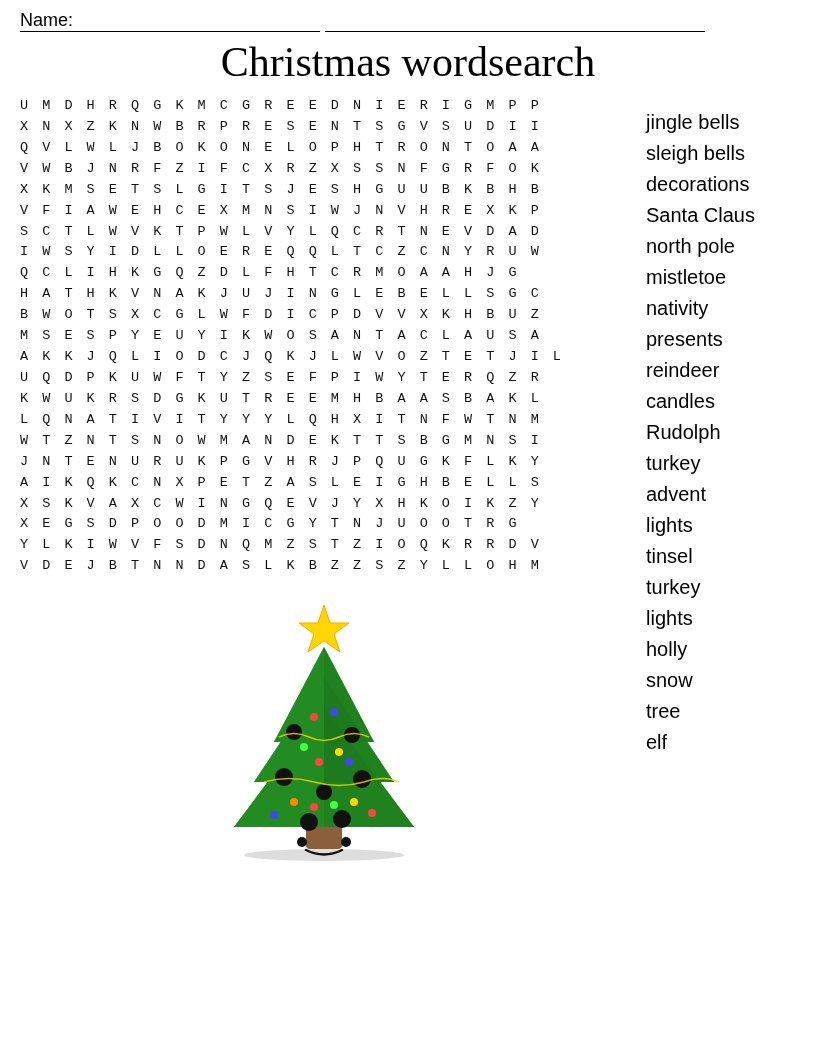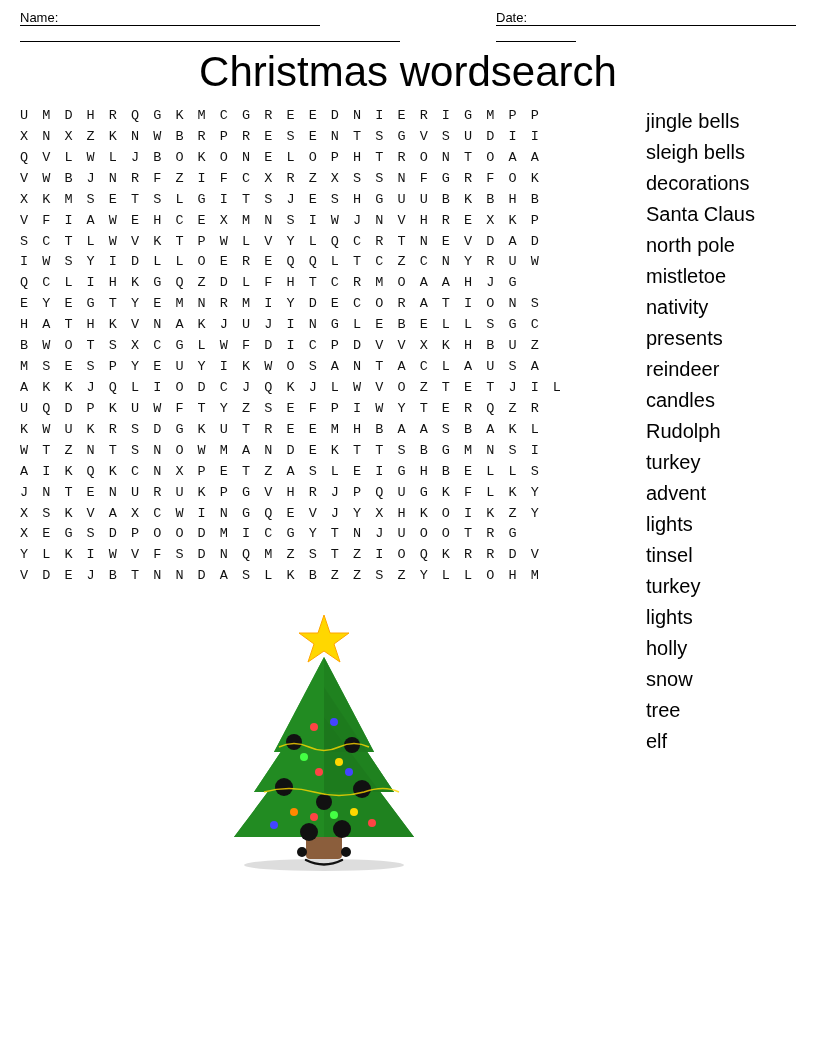--- a/index.html
+++ b/index.html
@@ -7,31 +7,31 @@
       width: 816px;
       min-height: 1056px;
       background: white;
       font-family: Arial, sans-serif;
       position: relative;
       padding: 10px 20px;
     }
     .header-line {
       display: flex;
       justify-content: space-between;
-      font-size: 13px;
+      font-size: 18px;
       margin-bottom: 6px;
     }
     .header-line span {
       border-bottom: 1px solid black;
       min-width: 300px;
       display: inline-block;
     }
     h1 {
       text-align: center;
-      font-family: Liberation Sans, sans-serif;
+      font-family: Liberation Serif, serif;
       font-size: 42px;
       font-weight: normal;
       margin-bottom: 10px;
     }
     .content {
       display: flex;
       gap: 8px;
     }
     .grid-section {
       flex: 1;
@@ -45,68 +45,65 @@
     }
     .word-list-section {
       width: 160px;
       padding-left: 10px;
     }
     .word-list {
       list-style: none;
       font-family: 'Comic Sans MS', cursive, sans-serif;
       font-size: 20px;
       line-height: 1.55;
+      margin-top: 11px;
     }
     .tree-area {
       text-align: center;
       margin-top: 10px;
     }
     svg.tree {
       width: 260px;
       height: 280px;
     }
   </style>
 </head>
 <body>
 
 <div class="header-line">
   <div>
     <span>Name:</span>
     <span style="min-width:380px; display:inline-block; border-bottom:1px solid black;">&nbsp;</span>
   </div>
-  <div>
-    <span>Date:</span>
-    <span style="min-width:80px; display:inline-block; border-bottom:1px solid black;">&nbsp;</span>
-  </div>
 </div>
 
 <h1>Christmas wordsearch</h1>
 
 <div class="content">
   <div class="grid-section">
     <div class="word-grid" id="grid-container">
         <div>U M D H R Q G K M C G R E E D N I E R I G M P P</div>
         <div>X N X Z K N W B R P R E S E N T S G V S U D I I</div>
         <div>Q V L W L J B O K O N E L O P H T R O N T O A A</div>
         <div>V W B J N R F Z I F C X R Z X S S N F G R F O K</div>
         <div>X K M S E T S L G I T S J E S H G U U B K B H B</div>
         <div>V F I A W E H C E X M N S I W J N V H R E X K P</div>
         <div>S C T L W V K T P W L V Y L Q C R T N E V D A D</div>
         <div>I W S Y I D L L O E R E Q Q L T C Z C N Y R U W</div>
         <div>Q C L I H K G Q Z D L F H T C R M O A A H J G</div>
-        <div>E Y E G T Y E M N R M I Y D E C O R A T I O N S</div>
         <div>H A T H K V N A K J U J I N G L E B E L L S G C</div>
         <div>B W O T S X C G L W F D I C P D V V X K H B U Z</div>
         <div>M S E S P Y E U Y I K W O S A N T A C L A U S A</div>
         <div>A K K J Q L I O D C J Q K J L W V O Z T E T J I L</div>
         <div>U Q D P K U W F T Y Z S E F P I W Y T E R Q Z R</div>
         <div>K W U K R S D G K U T R E E M H B A A S B A K L</div>
+        <div>L Q N A T I V I T Y Y Y L Q H X I T N F W T N M</div>
         <div>W T Z N T S N O W M A N D E K T T S B G M N S I</div>
+        <div>J N T E N U R U K P G V H R J P Q U G K F L K Y</div>
         <div>A I K Q K C N X P E T Z A S L E I G H B E L L S</div>
-        <div>J N T E N U R U K P G V H R J P Q U G K F L K Y</div>
         <div>X S K V A X C W I N G Q E V J Y X H K O I K Z Y</div>
         <div>X E G S D P O O D M I C G Y T N J U O O T R G</div>
         <div>Y L K I W V F S D N Q M Z S T Z I O Q K R R D V</div>
         <div>V D E J B T N N D A S L K B Z Z S Z Y L L O H M</div>
       </div>
     <div class="tree-area">
       
       <svg class="tree" viewBox="0 0 260 280" xmlns="http://www.w3.org/2000/svg">
 
         <ellipse cx="130" cy="268" rx="80" ry="6" fill="#bbb" opacity="0.5"></ellipse>

